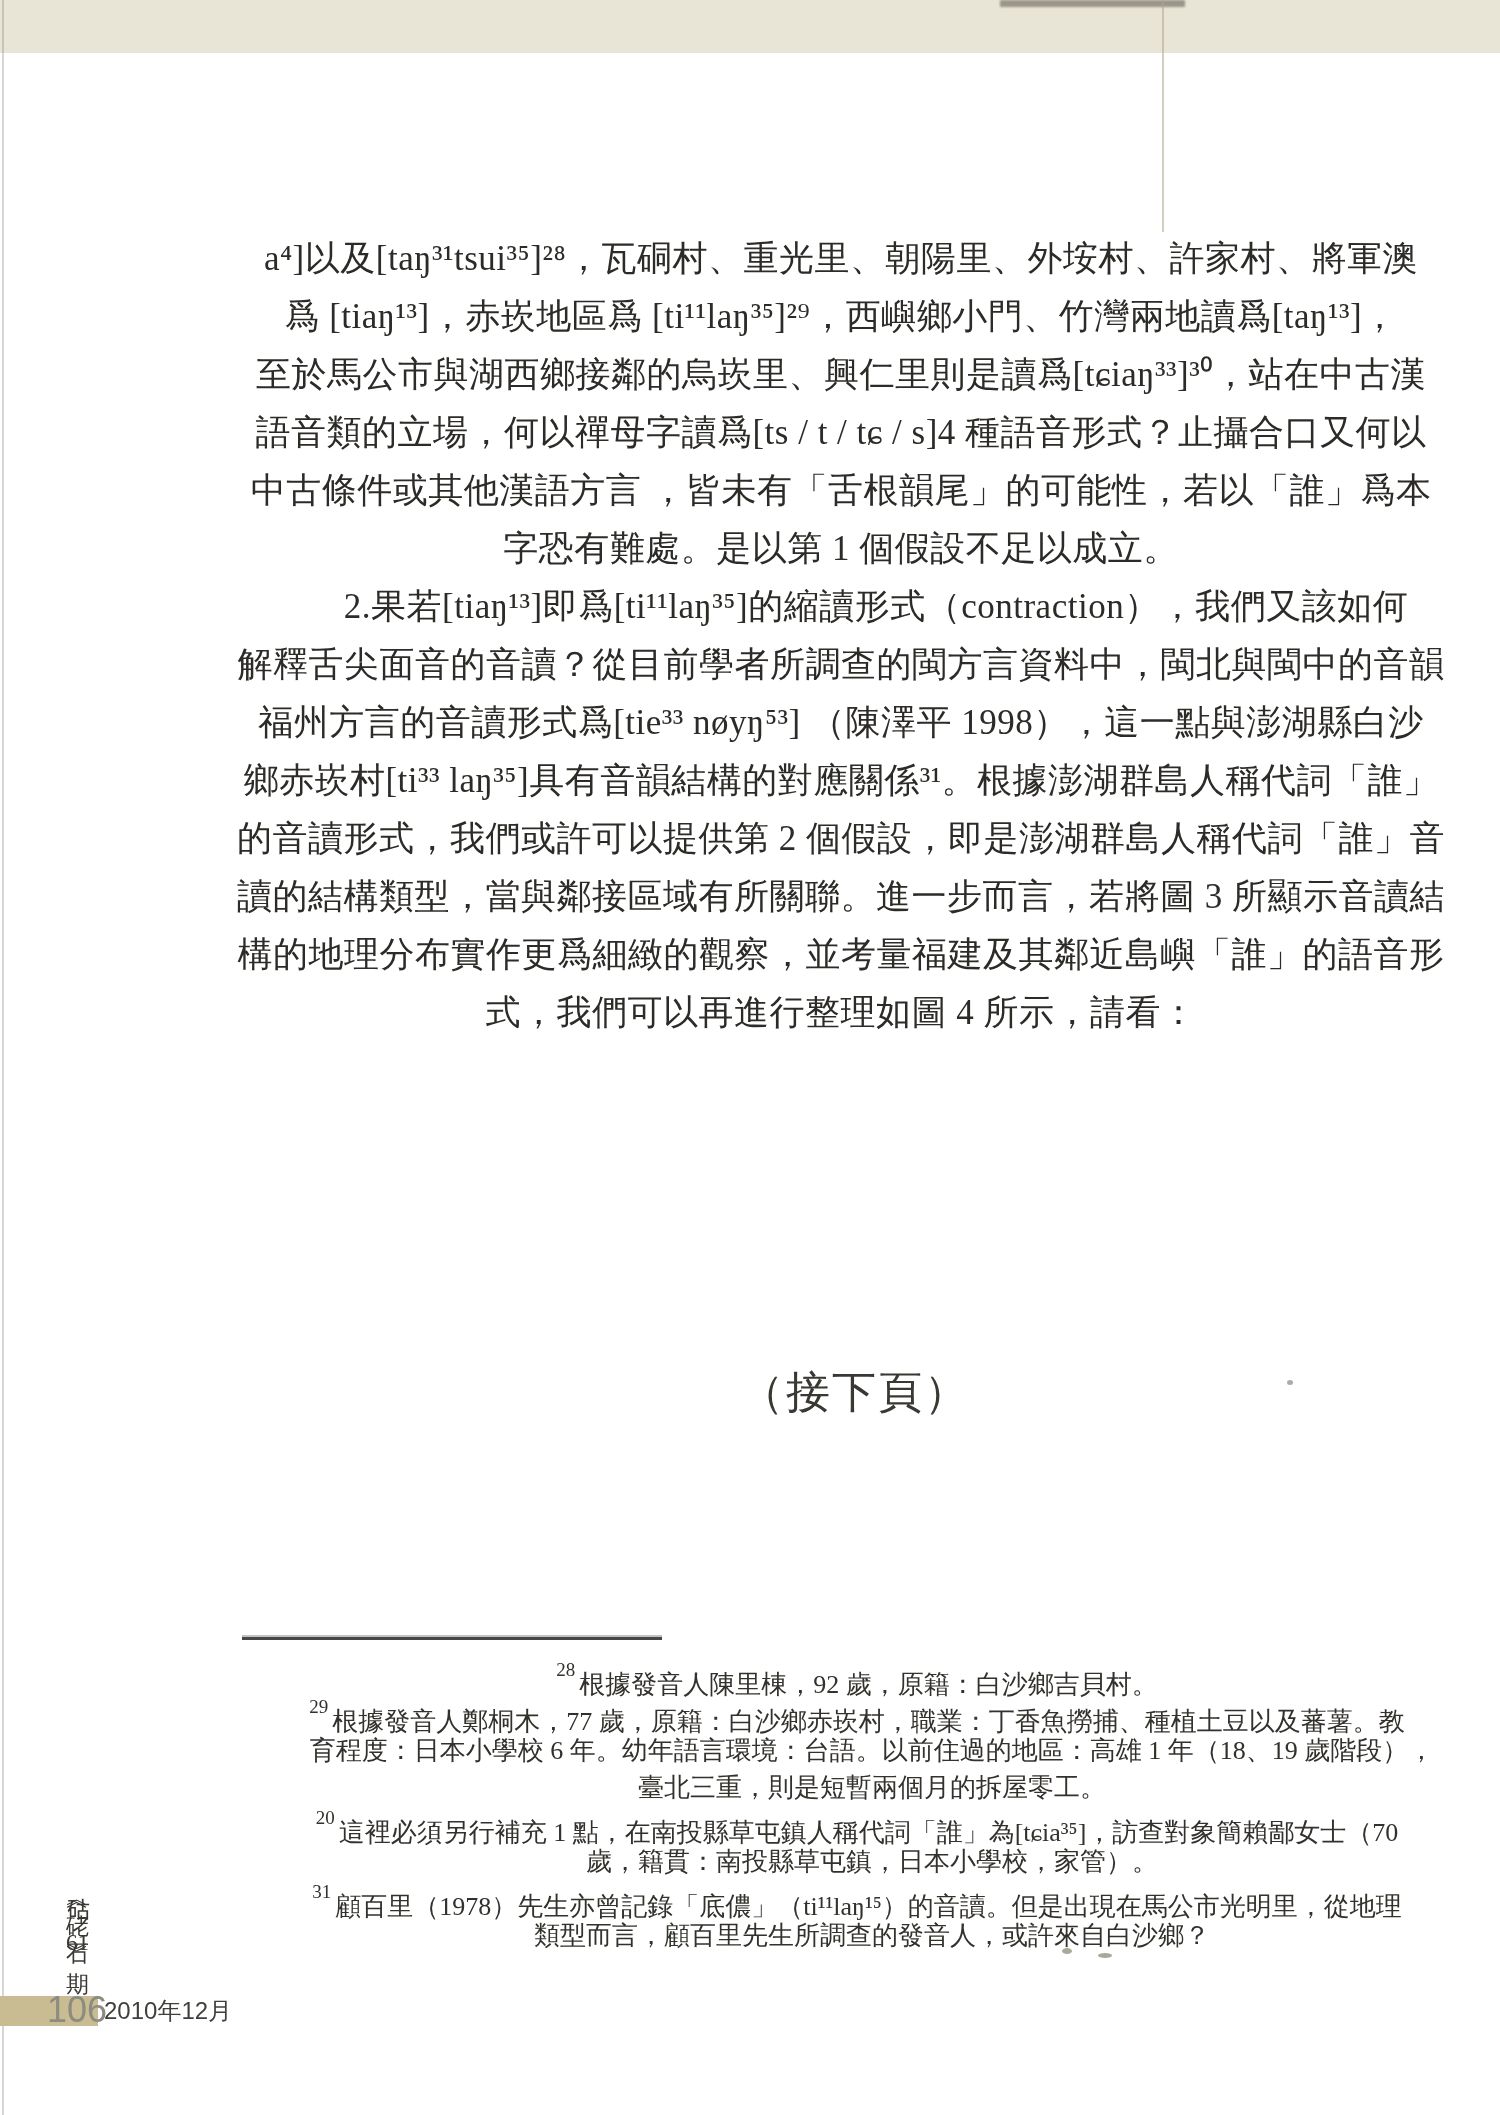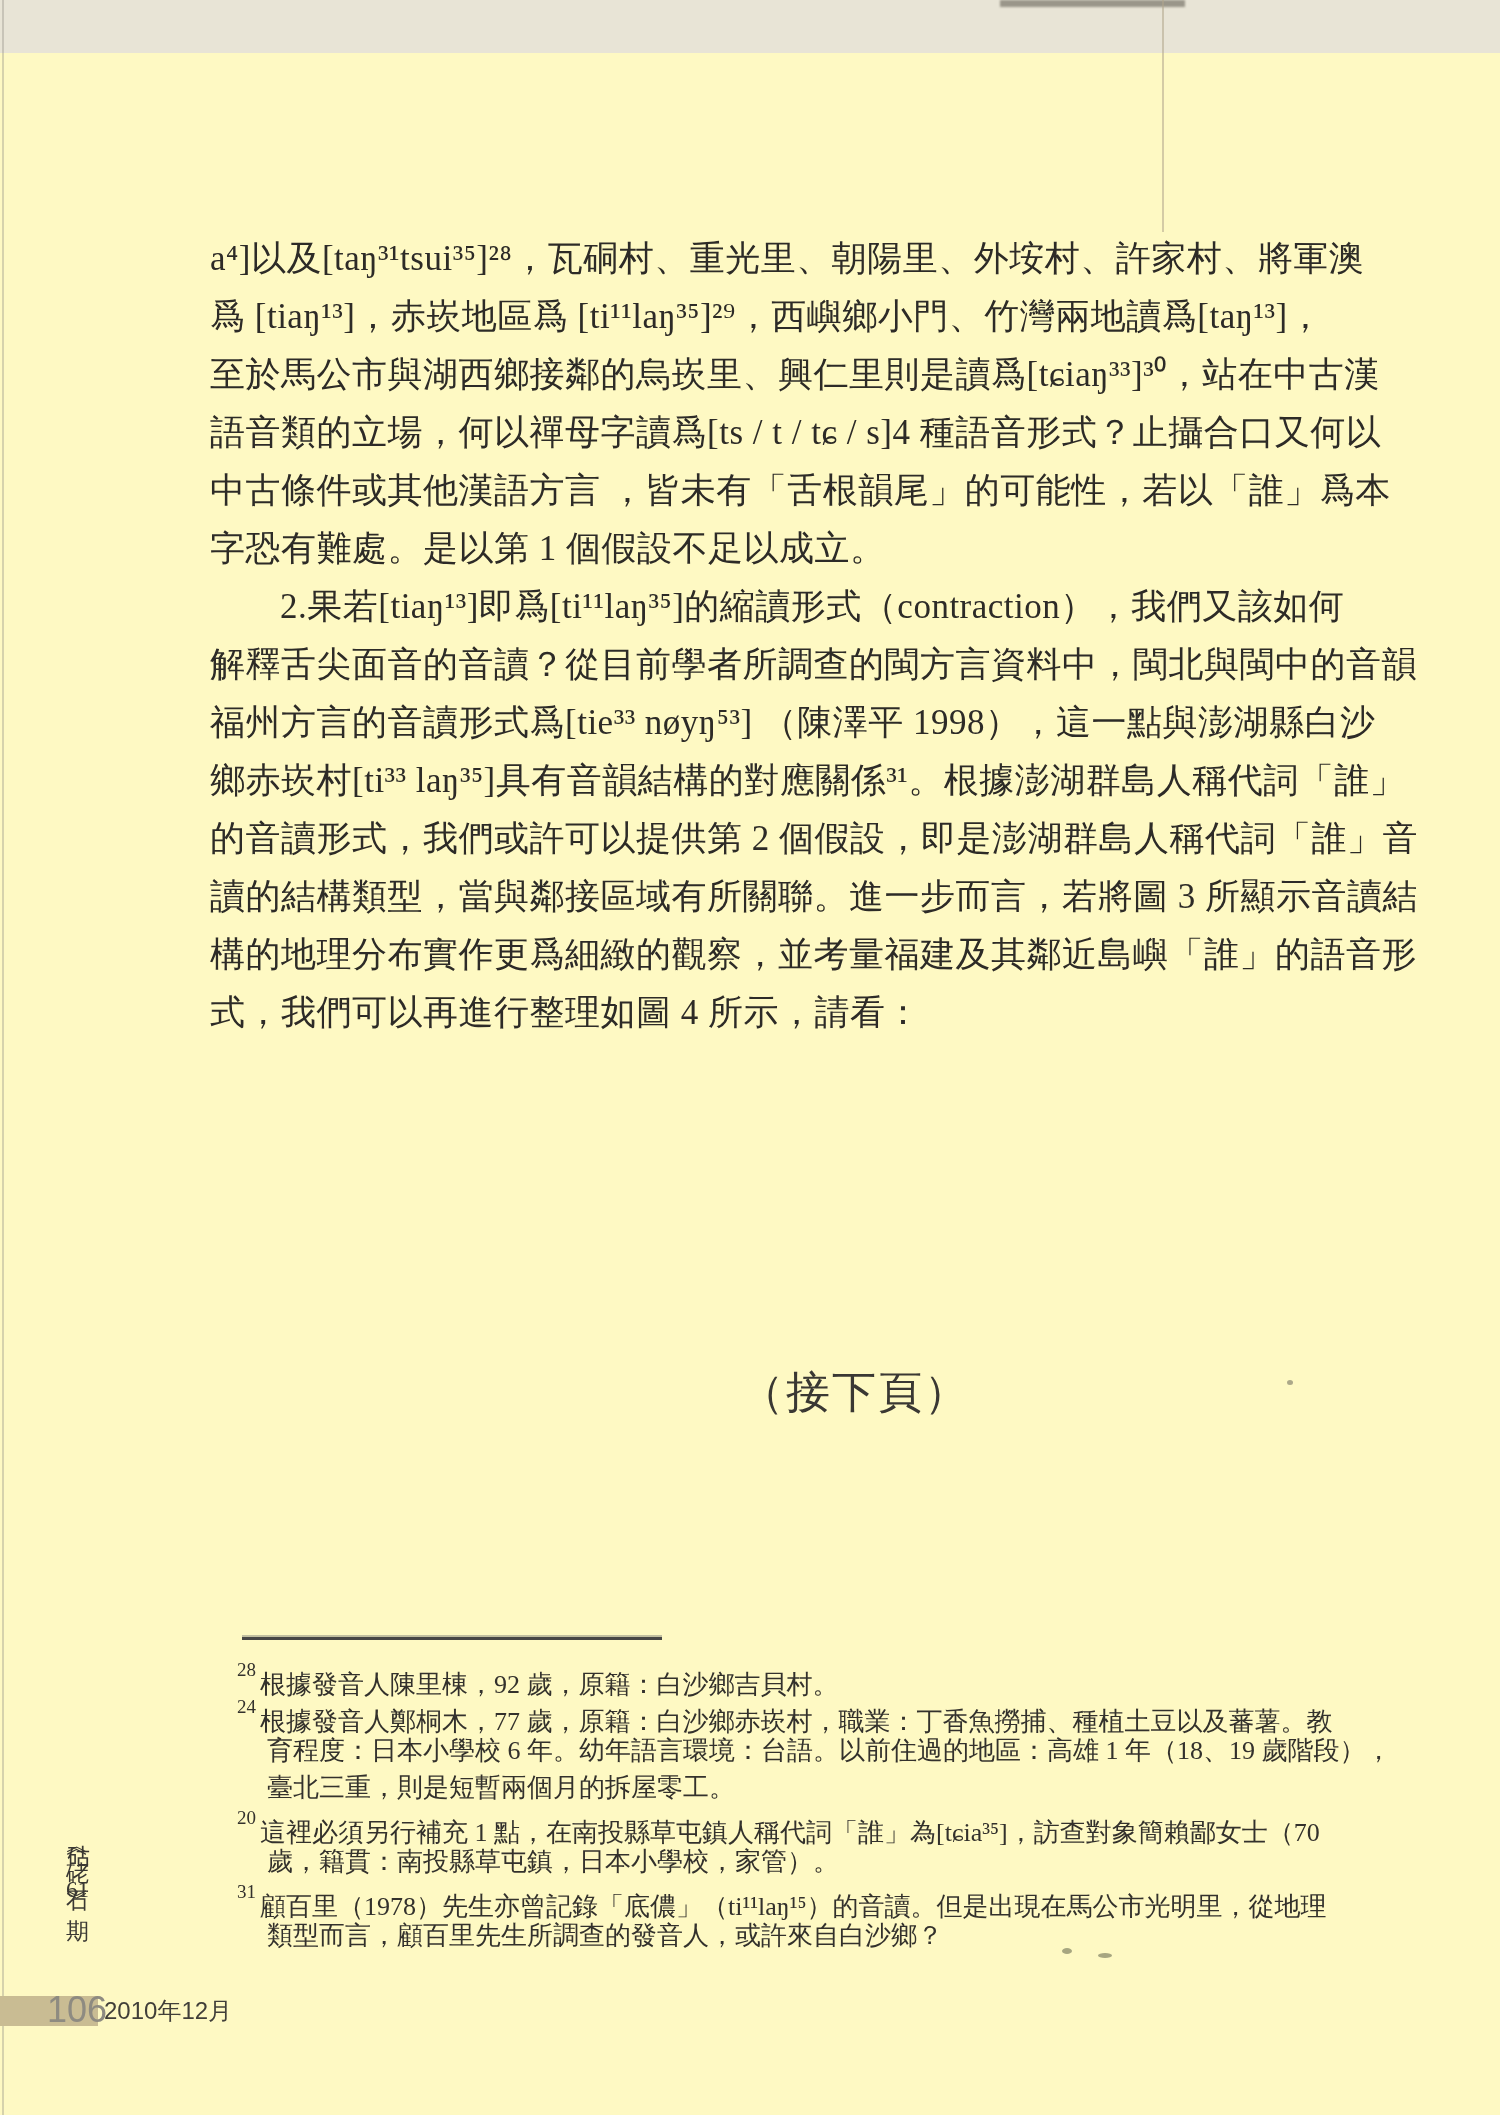--- a/index.html
+++ b/index.html
@@ -1,20 +1,21 @@
 <!DOCTYPE html>
 <html><head>
 <meta charset="utf-8">
 <style>
   html,body{margin:0;padding:0;background:#dcdad2;}
   .page{
     position:relative;width:1500px;height:2115px;overflow:hidden;
-    background:#fef9c3;
+    background:#ffffff;
     font-family:"Liberation Serif", serif;
     color:#2d2b27;
+    text-align:center;
   }
   
   .top-band{position:absolute;left:0;top:0;width:1500px;height:53px;background:#e8e4d6;}
   .top-smudge{position:absolute;left:1000px;top:0;width:185px;height:7px;background:rgba(75,72,62,.5);filter:blur(1px);}
   .vscan-line{position:absolute;left:1162px;top:0;width:2px;height:232px;background:rgba(176,166,140,.55);}
   .left-edge{position:absolute;left:2px;top:0;width:2px;height:2115px;background:rgba(140,138,130,.35);}
   .speck{position:absolute;border-radius:50%;background:rgba(95,99,72,.55);}
   .speck.a{left:1062px;top:1948px;width:10px;height:6px;}
   .speck.b{left:1098px;top:1953px;width:14px;height:5px;}
   .speck.c{left:1287px;top:1380px;width:6px;height:5px;background:rgba(90,88,80,.5);}
@@ -80,21 +81,21 @@
   </div>
 
   <div class="continuation">（接下頁）</div>
 
   <div class="fn-sep"></div>
   <div class="footnotes">
     <div>
       <div class="fn-line"><sup class="fn-num">28</sup><span class="fn-text">根據發音人陳里棟，92 歲，原籍：白沙鄉吉貝村。</span></div>
     </div>
     <div>
-      <div class="fn-line"><sup class="fn-num">24</sup><span class="fn-text">根據發音人鄭桐木，77 歲，原籍：白沙鄉赤崁村，職業：丁香魚撈捕、種植土豆以及蕃薯。教</span></div>
+      <div class="fn-line"><sup class="fn-num">29</sup><span class="fn-text">根據發音人鄭桐木，77 歲，原籍：白沙鄉赤崁村，職業：丁香魚撈捕、種植土豆以及蕃薯。教</span></div>
       <div class="fn-line fn-cont">育程度：日本小學校 6 年。幼年語言環境：台語。以前住過的地區：高雄 1 年（18、19 歲階段），</div>
       <div class="fn-line fn-cont">臺北三重，則是短暫兩個月的拆屋零工。</div>
     </div>
     <div>
       <div class="fn-line"><sup class="fn-num">20</sup><span class="fn-text">這裡必須另行補充 1 點，在南投縣草屯鎮人稱代詞「誰」為[tɕia³⁵]，訪查對象簡賴鄙女士（70</span></div>
       <div class="fn-line fn-cont">歲，籍貫：南投縣草屯鎮，日本小學校，家管）。</div>
     </div>
     <div>
       <div class="fn-line"><sup class="fn-num">31</sup><span class="fn-text">顧百里（1978）先生亦曾記錄「底儂」（ti¹¹laŋ¹⁵）的音讀。但是出現在馬公市光明里，從地理</span></div>
       <div class="fn-line fn-cont">類型而言，顧百里先生所調查的發音人，或許來自白沙鄉？</div>

